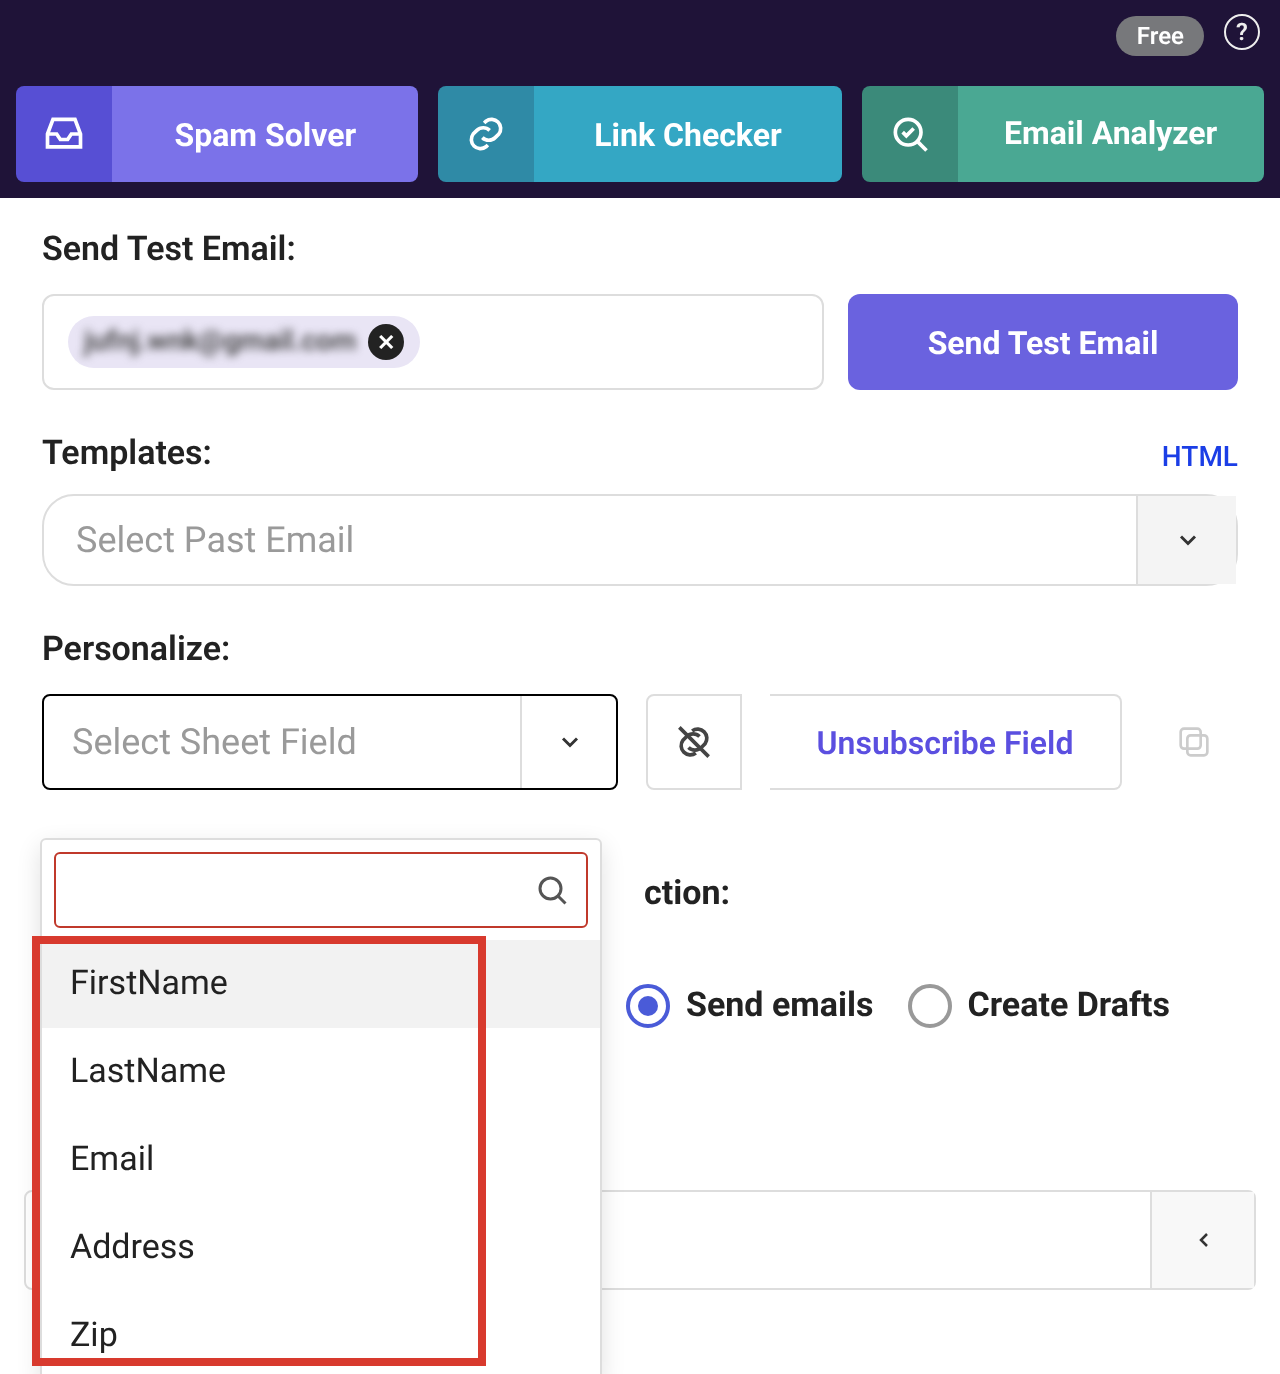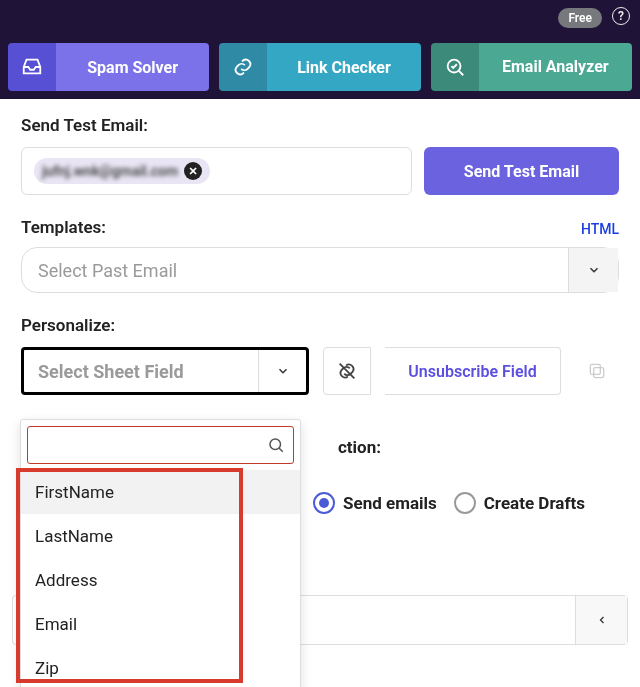--- a/index.html
+++ b/index.html
@@ -34,42 +34,42 @@
   
   .tpl-header { display:flex; justify-content:space-between; align-items:flex-end; margin-bottom:10px; }
   .html-link { color:#1b3ee6; font-size:14px; font-weight:500; }
   .selectbox { display:flex; border:1px solid #ddd; border-radius:16px; height:46px; margin-bottom:22px; }
   .selectbox .seltext { flex:1; display:flex; align-items:center; padding:0 16px; color:#9a9a9a; font-size:18px; }
   .selectbox .selarrow { width:50px; border-left:1px solid #ddd; display:flex; align-items:center; justify-content:center; background:#f4f4f4; }
   .selarrow svg, .chev svg { width:14px; height:14px; stroke:#333; fill:none; stroke-width:2.5; }
 
   
   .prow { display:flex; gap:14px; align-items:stretch; margin-bottom:12px; }
-  .psel { width:288px; display:flex; border:3px solid #000000; border-radius:4px; height:48px;font-weight:bold; }
+  .psel { width:288px; display:flex; border:1px solid #000000; border-radius:4px; height:48px; }
   .psel .seltext { flex:1; display:flex; align-items:center; padding:0 14px; color:#9a9a9a; font-size:18px; }
   .psel .selarrow { width:48px; border-left:1px solid #ddd; display:flex; align-items:center; justify-content:center; }
   .unsubicon { width:48px; border:1px solid #ddd; border-radius:4px 0 0 4px; display:flex; align-items:center; justify-content:center; }
   .unsublink { flex:1; border:1px solid #ddd; border-left:none; border-radius:0 4px 4px 0; display:flex; align-items:center; justify-content:center; color:#5b4fe0; font-weight:600; font-size:16px; }
   .copyicon { width:44px; display:flex; align-items:center; justify-content:center; color:#ccc; }
   .unsubicon svg { width:22px; height:22px; stroke:#444; fill:none; stroke-width:2; }
   .copyicon svg { width:20px; height:20px; stroke:#ccc; fill:none; stroke-width:1.6; }
 
   
   .dropdown { position:absolute; left:20px; top:419px; width:281px; background:#fff; border:1px solid #ddd; border-radius:3px; box-shadow:0 4px 12px rgba(0,0,0,.12); z-index:20; }
   .dd-search { margin:6px; height:38px; border:1px solid #c0392b; border-radius:3px; display:flex; align-items:center; padding:0 8px; gap:6px; }
   .dd-search input { flex:1; border:none; outline:none; font-size:16px; }
   .dd-search svg { width:18px; height:18px; stroke:#555; fill:none; stroke-width:2; }
   .dd-list { position:relative; }
   .dd-redbox { position:absolute; left:-5px; top:-2px; width:227px; height:215px; border:4px solid #d83a2e; pointer-events:none; z-index:5; }
   .dd-item { padding:12px 14px; font-size:17px; color:#222; cursor:pointer; }
   .dd-item.sel { background:#f2f2f2; }
 
   
   .actionrow { position:absolute; left:12px; right:12px; top:437px; display:flex; align-items:center; gap:18px; }
-  .actionlabel { font-size:17px; font-weight:700; color:#222;margin-left:16px; }
+  .actionlabel { font-size:17px; font-weight:700; color:#222; }
   .radio-wrap { display:flex; align-items:center; gap:8px; }
   .radio { width:22px; height:22px; border:2px solid #999; border-radius:50%; position:relative; }
   .radio.checked { border-color:#4a5bd8; }
   .radio.checked::after { content:""; position:absolute; inset:4px; background:#4a5bd8; border-radius:50%; }
   .radiolabel { font-size:17px; color:#222; }
 
   .accordion { position:absolute; left:12px; right:12px; display:flex; height:50px; border:1px solid #ddd; border-radius:4px; }
   .acc1 { top:595px; }
   .acc-main { flex:1; display:flex; align-items:center; padding:0 14px; gap:10px; }
   .acc-arrow { width:52px; border-left:1px solid #ddd; display:flex; align-items:center; justify-content:center; background:#f8f8f8; }
@@ -195,17 +195,17 @@
     <input autofocus="" value="" style="">
     <svg viewBox="0 0 24 24">
         <circle cx="11" cy="11" r="7"></circle>
         <path d="M21 21l-5-5"></path>
       </svg>
   </div>
   <div class="dd-list">
     <div class="dd-redbox"></div>
     <div class="dd-item sel">FirstName</div>
     <div class="dd-item">LastName</div>
+    <div class="dd-item">Email</div>
     <div class="dd-item">Address</div>
-    <div class="dd-item">Email</div>
     <div class="dd-item">Zip</div>
   </div>
 </div>
 
 </body></html>

